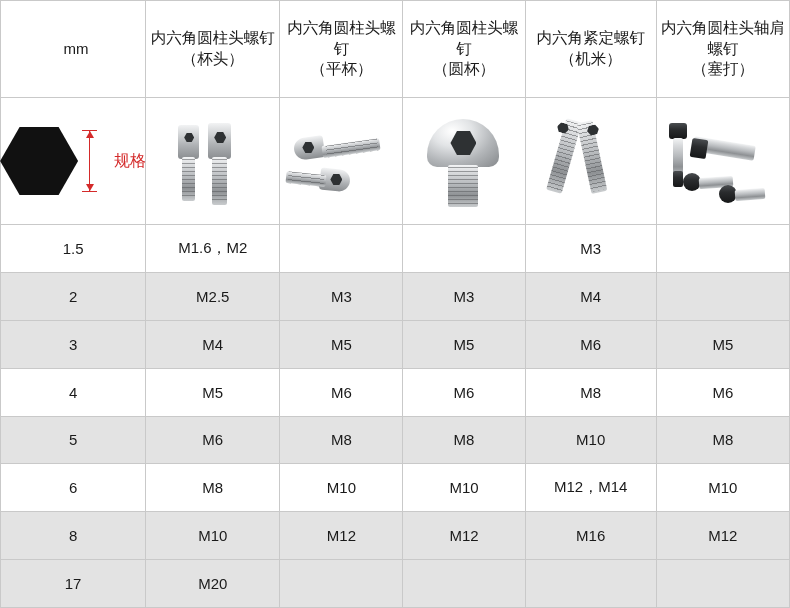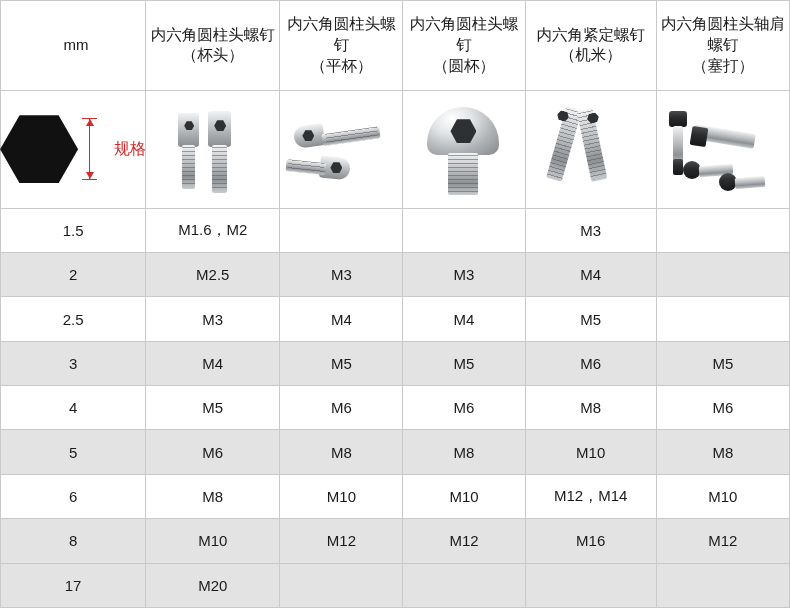--- a/index.html
+++ b/index.html
@@ -311,28 +311,20 @@
         <td></td>
       </tr>
       <tr class="data alt">
         <td>2</td>
         <td>M2.5</td>
         <td>M3</td>
         <td>M3</td>
         <td>M4</td>
         <td></td>
       </tr>
-      <tr class="data">
-        <td>2.5</td>
-        <td>M3</td>
-        <td>M4</td>
-        <td>M4</td>
-        <td>M5</td>
-        <td></td>
-      </tr>
       <tr class="data alt">
         <td>3</td>
         <td>M4</td>
         <td>M5</td>
         <td>M5</td>
         <td>M6</td>
         <td>M5</td>
       </tr>
       <tr class="data">
         <td>4</td>

